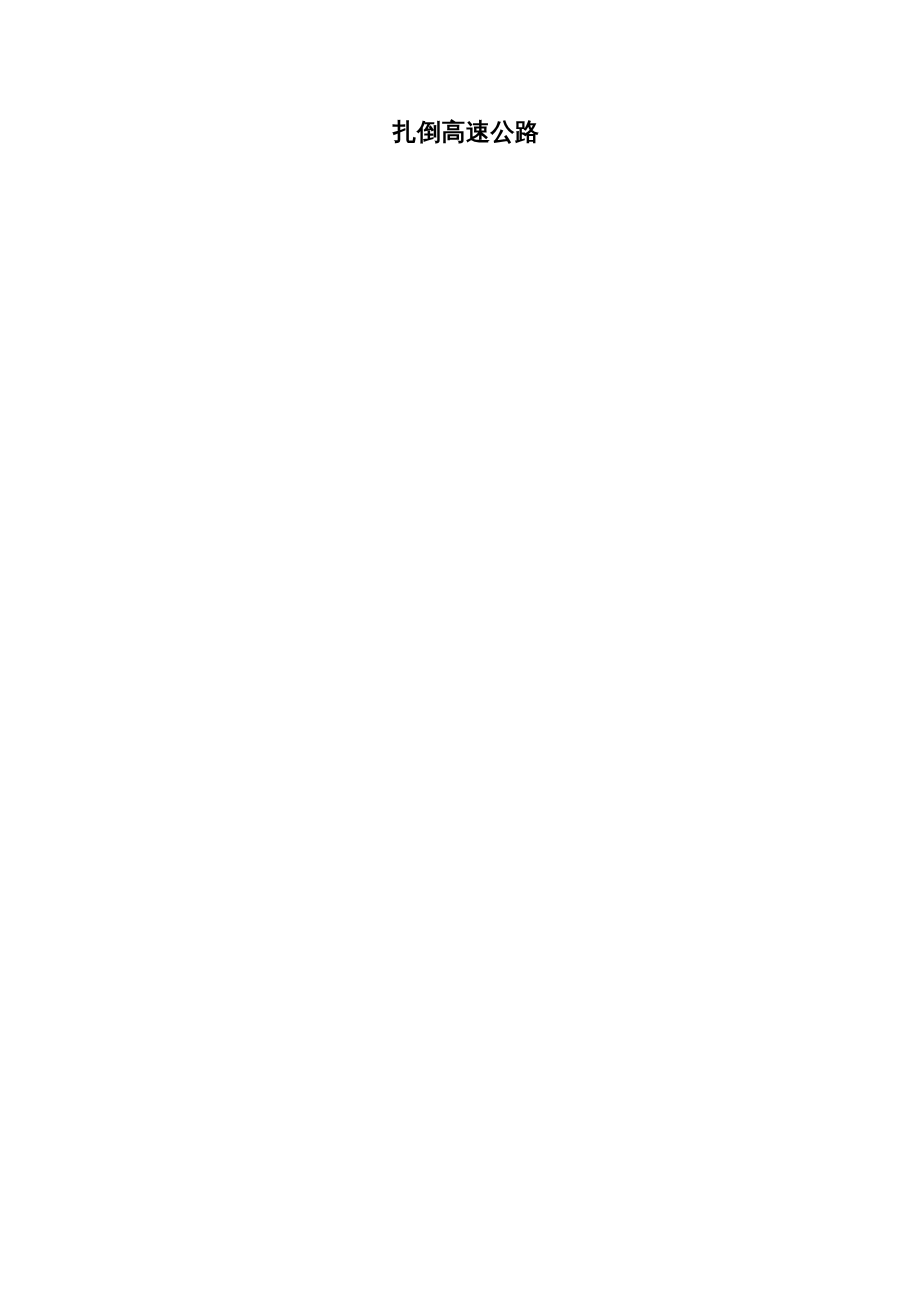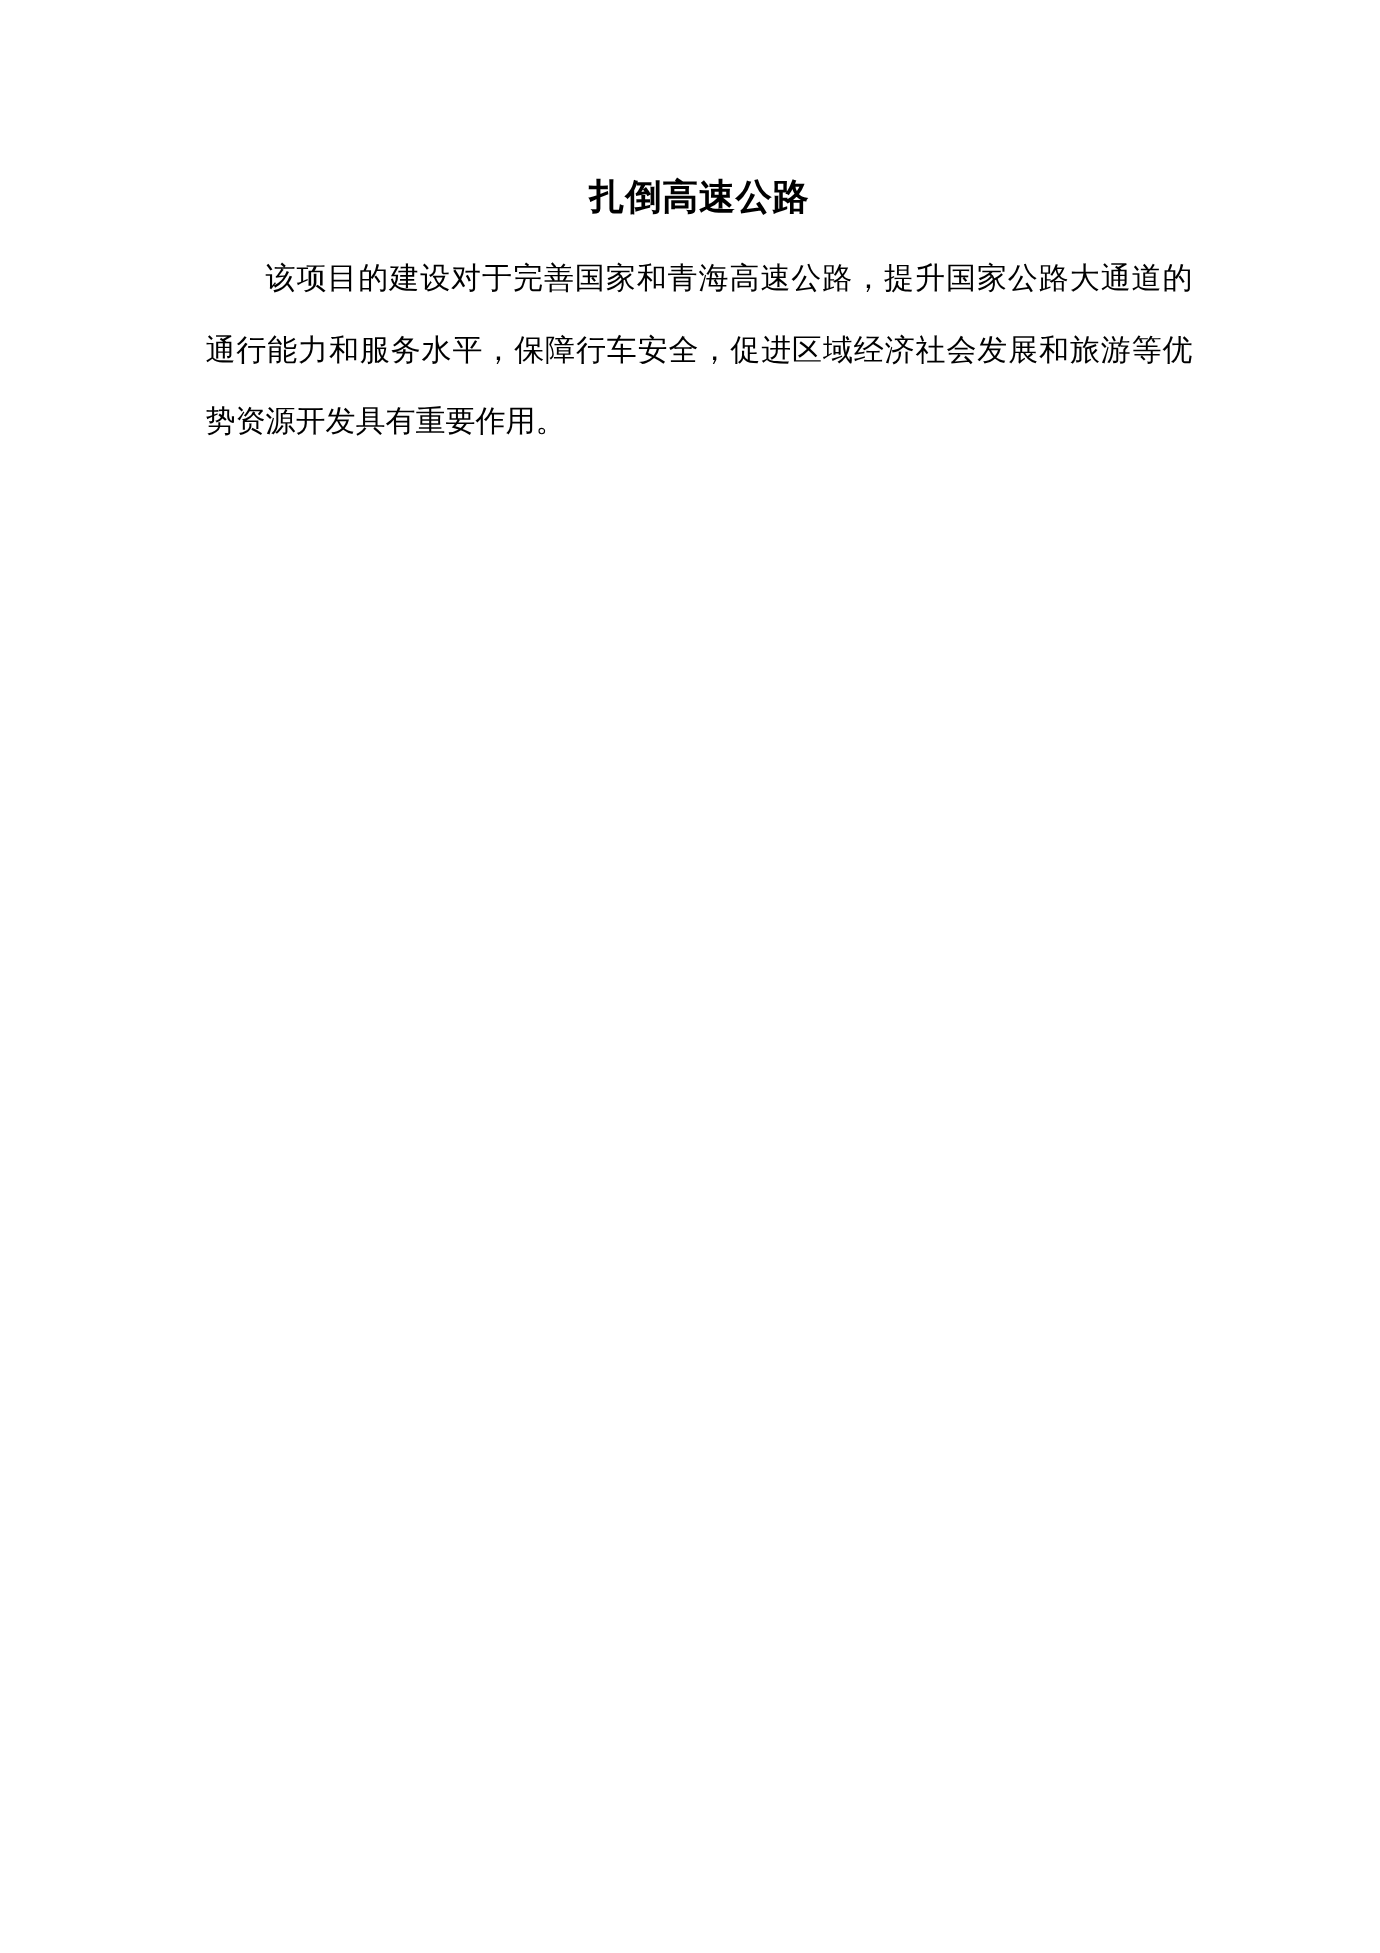--- a/index.html
+++ b/index.html
@@ -37,14 +37,13 @@
     text-indent: 2em;
     margin: 0;
     word-break: normal;
   }
 </style>
 </head>
 <body>
 
 <div class="page">
   <h1 class="doc-title">扎倒高速公路</h1>
-  <p class="doc-para">该项目的建设对于完善国家和青海高速公路，提升国家公路大通道的通行能力和服务水平，保障行车安全，促进区域经济社会发展和旅游等优势资源开发具有重要作用。</p>
 </div>
 
 </body></html>

